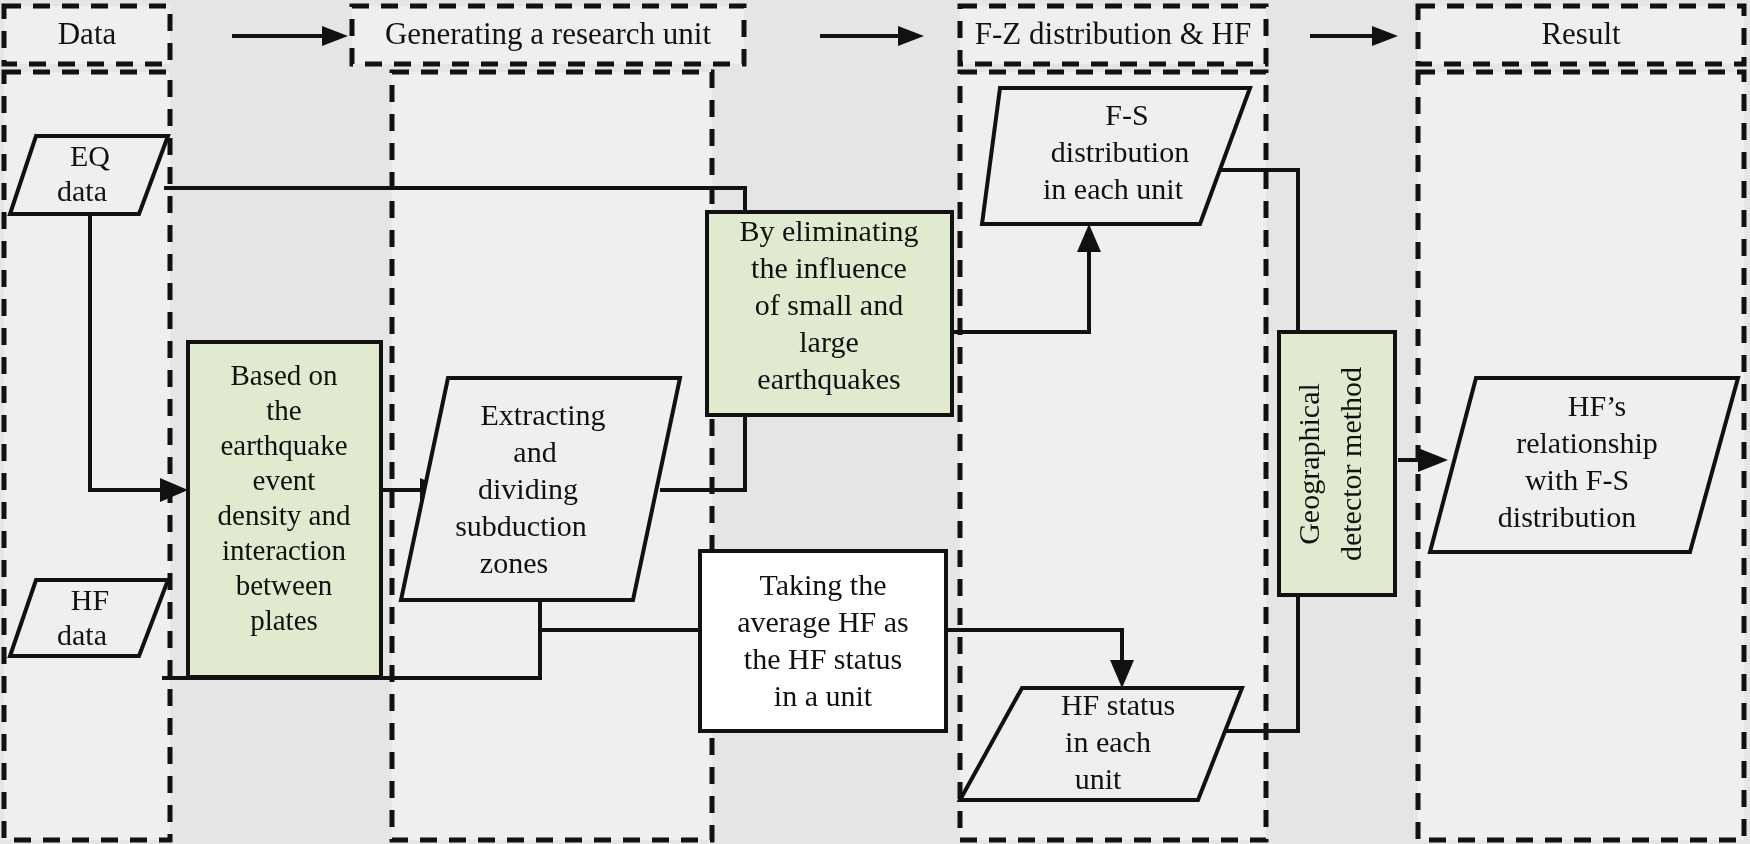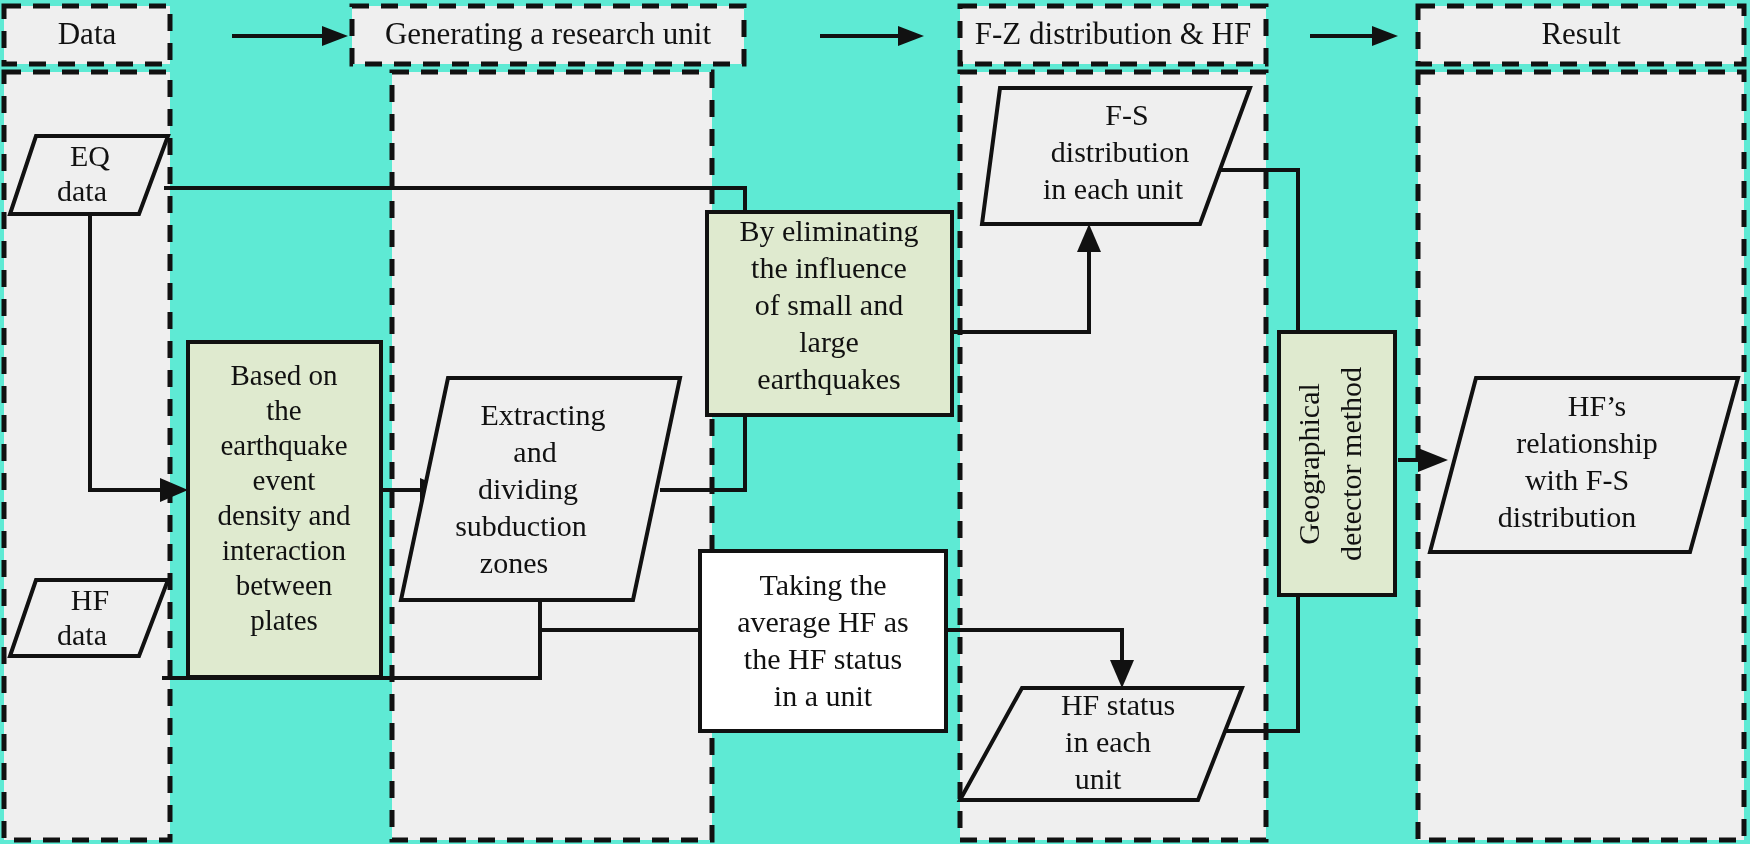--- a/index.html
+++ b/index.html
@@ -1,16 +1,16 @@
 <!DOCTYPE html>
 <html><head>
 <meta charset="utf-8">
 <style>
   html,body{margin:0;padding:0;background:#ffffff;}
-  #page{position:relative;width:1750px;height:844px;background:#5eead4;
+  #page{position:relative;width:1750px;height:844px;background:#e5e5e5;
         font-family:"Liberation Serif","DejaVu Serif",serif;overflow:hidden;}
   svg{position:absolute;left:0;top:0;width:1750px;height:844px;}
   .lane-bg{fill:#efefef;stroke:none;}
   .lane-dash{fill:none;stroke:#111111;stroke-width:5;stroke-dasharray:17 12;}
   .node-rect{stroke:#111111;stroke-width:4;}
   .fill-grey{fill:#efefef;}
   .fill-white{fill:#ffffff;}
   .fill-green{fill:#dfeacf;}
   .conn{fill:none;stroke:#111111;stroke-width:4;stroke-linecap:butt;stroke-linejoin:miter;}
   .arrowhead{fill:#111111;stroke:none;}

